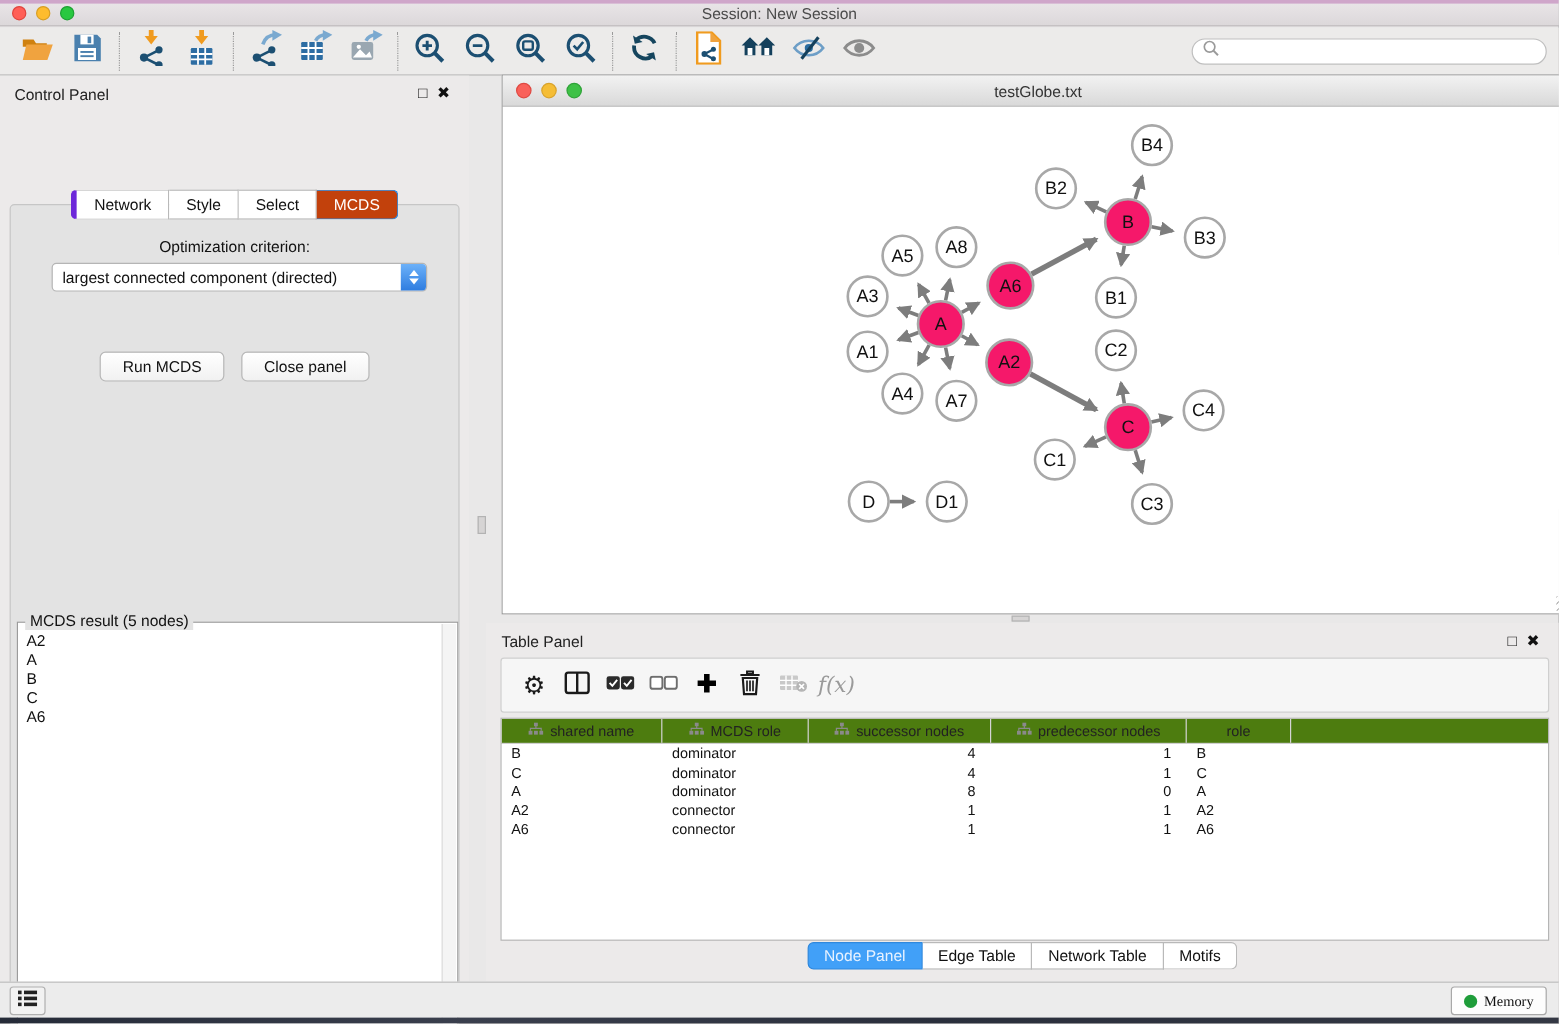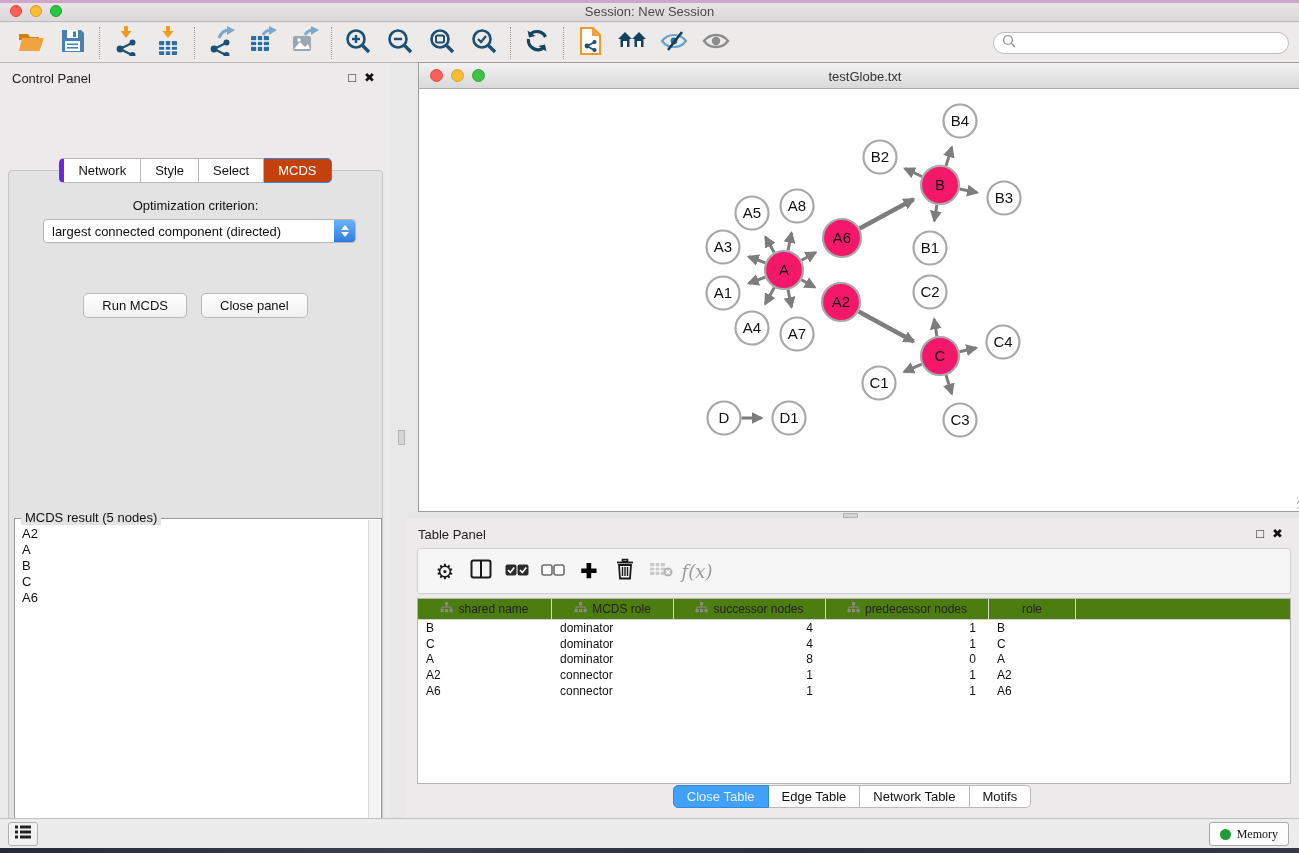--- a/index.html
+++ b/index.html
@@ -606,21 +606,21 @@
             <div class="td">A6</div>
             <div class="td">connector</div>
             <div class="td num">1</div>
             <div class="td num">1</div>
             <div class="td">A6</div>
             <div class="td"></div>
           </div>
         </div>
     </div>
     <div class="tp-tabs" id="table-tabs">
-        <div class="seg2 active">Close Table</div>
+        <div class="seg2 active">Node Panel</div>
         <div class="seg2">Edge Table</div>
         <div class="seg2">Network Table</div>
         <div class="seg2">Motifs</div>
       </div>
   </div>
 
   <div class="statusbar">
     <div class="list-btn">
       <span><svg width="16" height="14" viewBox="0 0 16 14">
             <g fill="#222">

